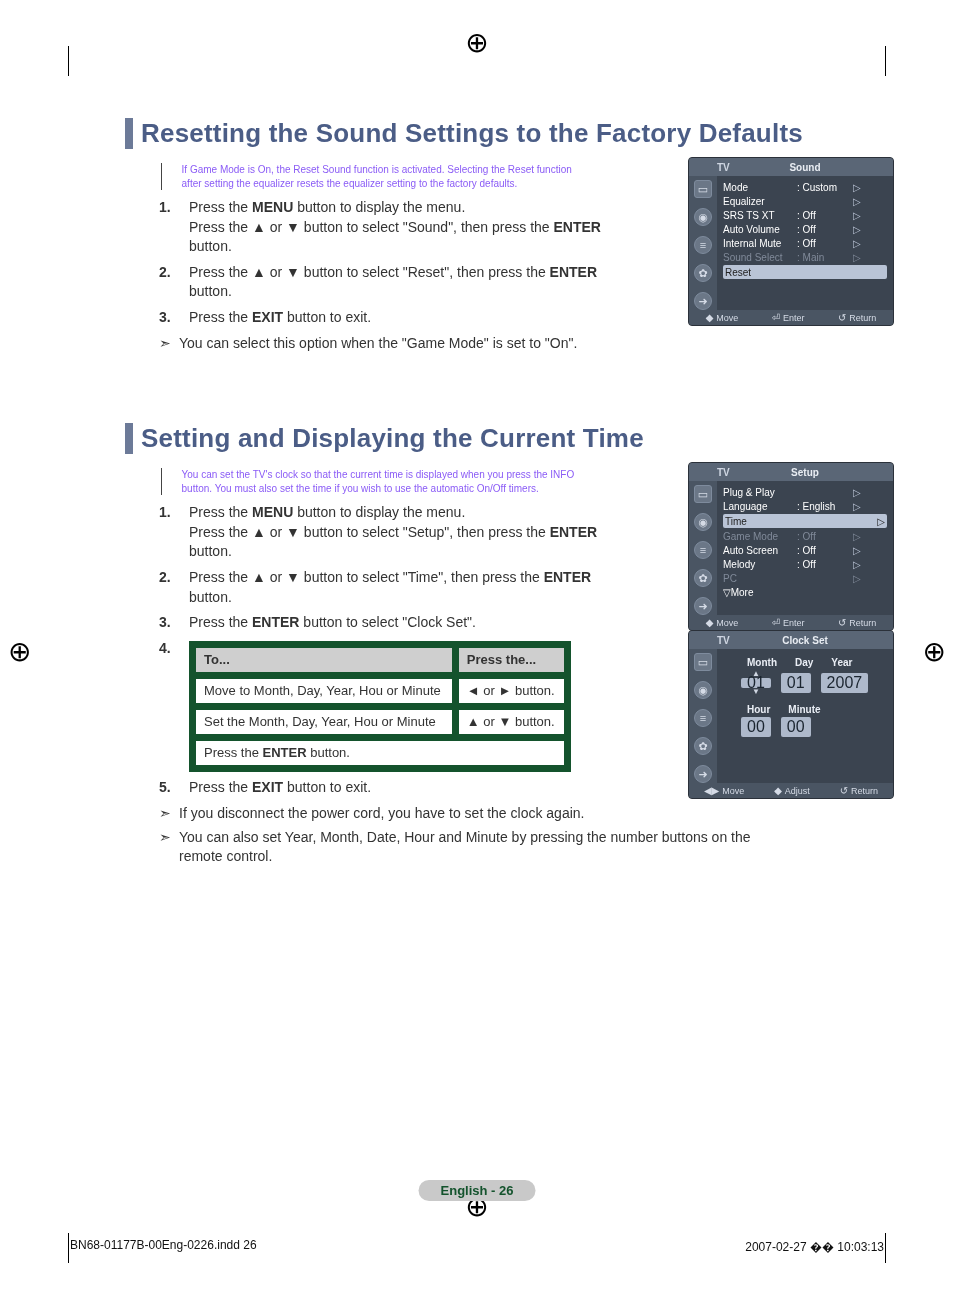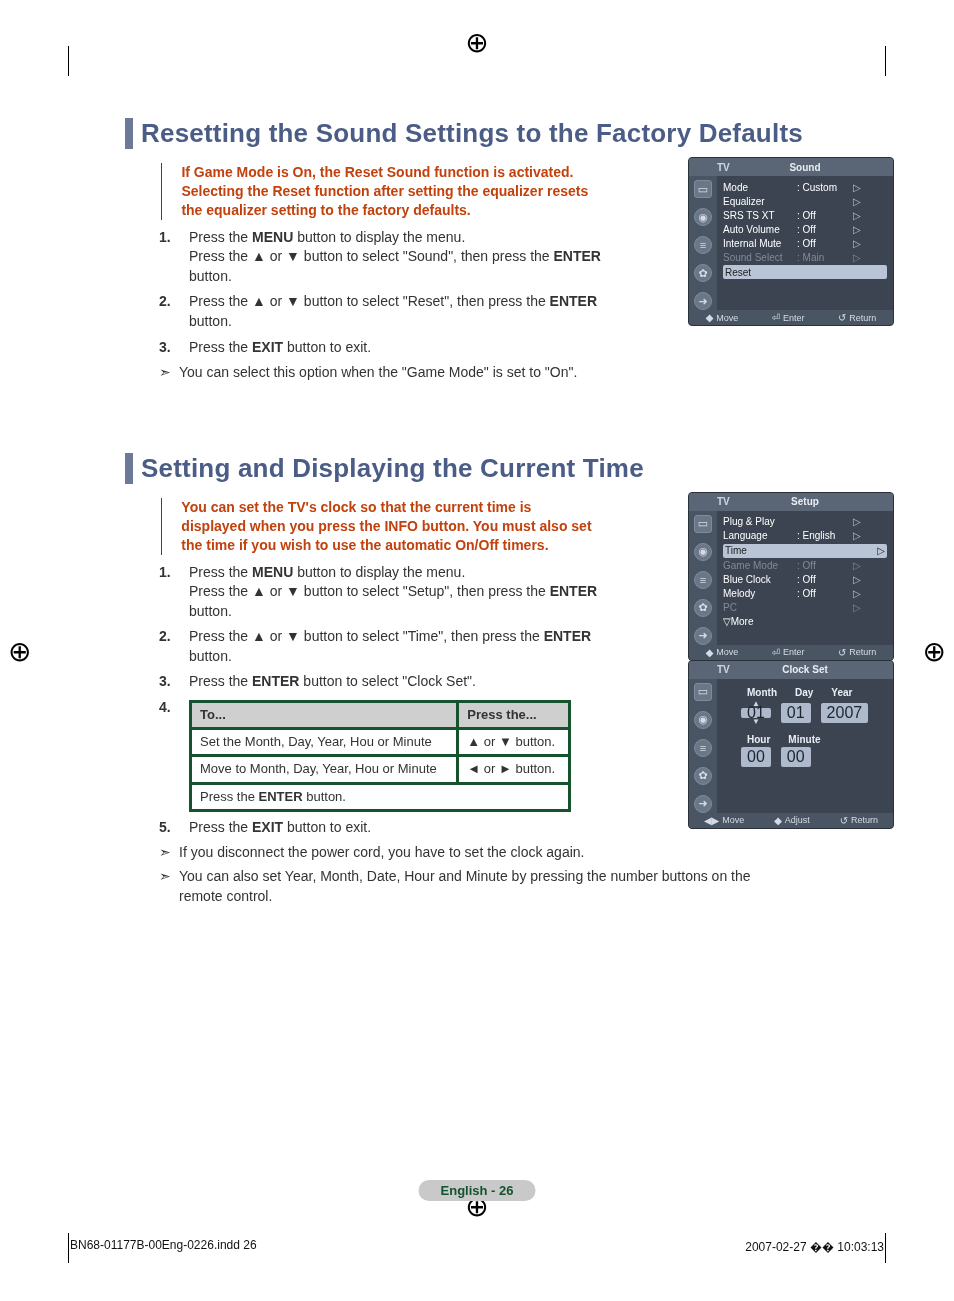--- a/index.html
+++ b/index.html
@@ -14,21 +14,21 @@
   .vline-tr { right: 68px; top: 46px; }
   .vline-bl { left: 68px; bottom: 38px; }
   .vline-br { right: 68px; bottom: 38px; }
 
   .content { padding: 118px 100px 0 125px; }
   .section-bar { display: flex; margin-bottom: 14px; }
   .bar-accent { width: 8px; background: #6c7a98; margin-right: 8px; }
   .section-title { color: #4b5d86; font-weight: bold; font-size: 26px; letter-spacing: 0.2px; }
   .intro-row { display: flex; margin-bottom: 6px; }
   .thinbar { width:1px; background:#444; margin-right:20px; }
-  .intro-text { font-weight: bold; font-size: 14px; color: #c2410c; line-height: 1.35; }
+  .intro-text { font-weight: normal; font-size: 10px; color: #8b5cf6; line-height: 1.35; }
   .intro-wrap { padding-left: 36px; padding-right: 260px; margin-top: 2px; }
 
   .steps { padding-left:34px; margin-top:8px; }
   .step { display:flex; font-size:14px; color:#333; margin-bottom:6px; line-height:1.4; }
   .step-num { width:30px; font-weight:bold; }
   .step-body { flex:1; padding-right: 230px; }
   .note-row { display:flex; font-size:14px; color:#333; margin:4px 0 0 34px; line-height:1.4; }
   .note-mark { width:20px; }
   .note-body { flex:1; padding-right:80px; }
 
@@ -53,21 +53,21 @@
   .foot-glyph { font-size:10px; }
 
   .clock-body { display:flex; }
   .clock-main { flex:1; padding:8px 6px 12px 24px; }
   .clock-labels, .clock-labels2 { display:flex; gap:18px; justify-content:flex-start; padding-left:6px; font-weight:bold; font-size:10px; color:#eaeef5; margin-bottom:2px;}
   .clock-vals { display:flex; gap:10px; padding-left:0; margin-bottom:8px;}
   .clock-box { background:#aeb9cb; color:#1b2530; font-size:16px; padding:1px 6px; border-radius:2px; min-width:26px; text-align:center; }
   .clock-arrowcol { display:flex; flex-direction:column; align-items:center; line-height:8px; font-size:8px; color:#cfd6e2;}
 
   .tbl { border-collapse:collapse; margin-top:2px; font-size:13px; color:#333; width:382px; }
-  .tbl th, .tbl td { border:3px solid #14532d; padding:3px 8px; text-align:left; }
+  .tbl th, .tbl td { border:7px solid #14532d; padding:3px 8px; text-align:left; }
   .tbl th { background:#cfcfcf; font-weight:bold; }
 
   .pagefoot { position:absolute; left:50%; bottom:100px; transform:translateX(-50%); background:#c9c9c9; border-radius:14px; padding:3px 22px; font-size:13px; font-weight:bold; color:#14532d; }
   .printfoot { position:absolute; bottom:46px; left:70px; right:70px; display:flex; justify-content:space-between; font-size:12px; color:#111; font-family: Arial, sans-serif; }
 
   b { font-weight:bold;text-align:center; }
 </style>
 </head>
 <body>
 
@@ -224,26 +224,26 @@
       <div class="step">
         <div class="step-num">4.</div>
         <div class="step-body" style="padding-right:200px">
           <table class="tbl">
             <tbody>
                 <tr>
               <th>To...</th>
               <th>Press the...</th>
             </tr>
             <tr>
+              <td>Move to Month, Day, Year, Hou or Minute</td>
+              <td>◄ or ► button.</td>
+            </tr>
+            <tr>
               <td>Set the Month, Day, Year, Hou or Minute</td>
               <td>▲ or ▼ button.</td>
-            </tr>
-            <tr>
-              <td>Move to Month, Day, Year, Hou or Minute</td>
-              <td>◄ or ► button.</td>
             </tr>
             <tr>
               <td colspan="2"><span>Press the </span><b>ENTER</b><span> button.</span></td>
             </tr>
           </tbody>
             </table>
         </div>
       </div>
       <div class="step">
         <div class="step-num">5.</div>
@@ -289,21 +289,21 @@
           <div class="tv-row selected">
               <div class="tv-label" style="flex:1">Time</div>
               <div class="tv-arrow" style="color:#222">▷</div>
             </div>
           <div class="tv-row tv-dim">
               <div class="tv-label">Game Mode</div>
               <div class="tv-val">: Off</div>
               <div class="tv-arrow tv-dim">▷</div>
             </div>
           <div class="tv-row">
-              <div class="tv-label">Blue Clock</div>
+              <div class="tv-label">Auto Screen</div>
               <div class="tv-val">: Off</div>
               <div class="tv-arrow">▷</div>
             </div>
           <div class="tv-row">
               <div class="tv-label">Melody</div>
               <div class="tv-val">: Off</div>
               <div class="tv-arrow">▷</div>
             </div>
           <div class="tv-row tv-dim">
               <div class="tv-label">PC</div>

